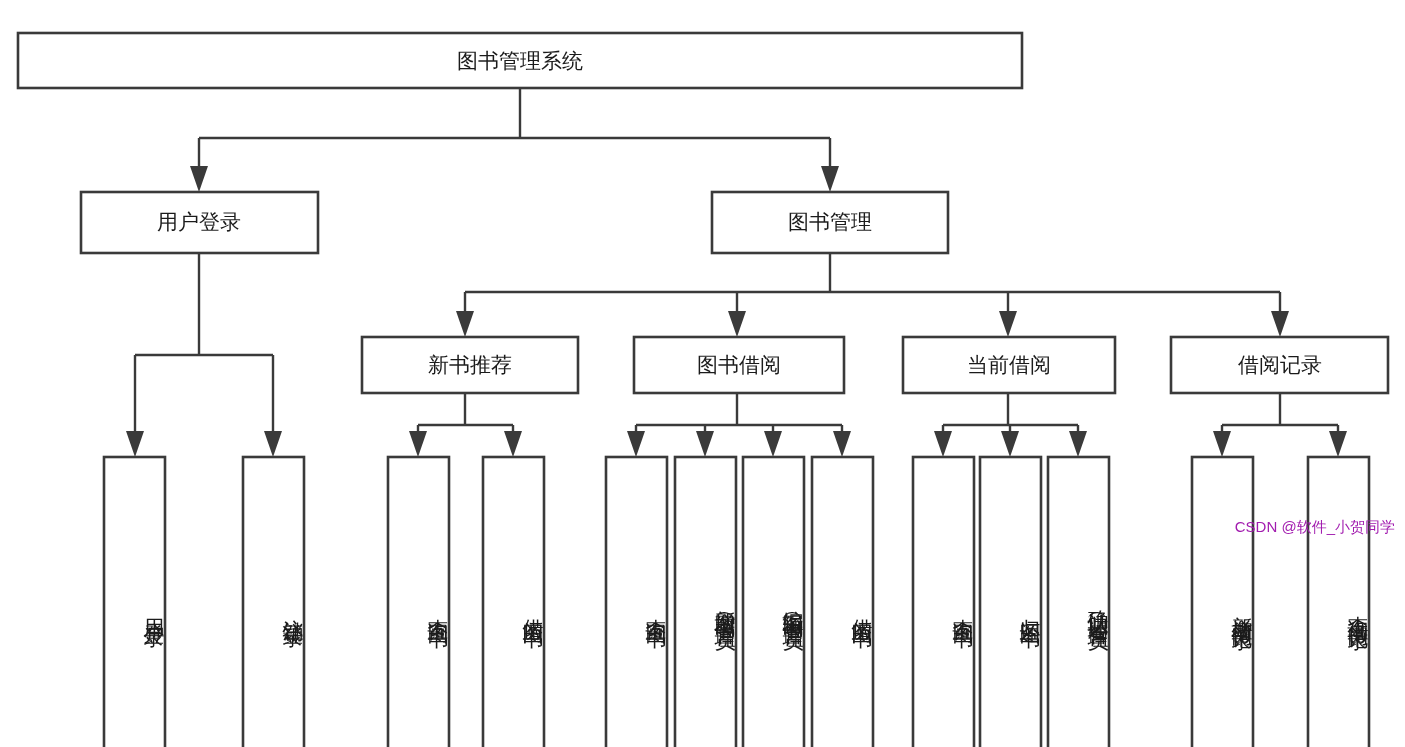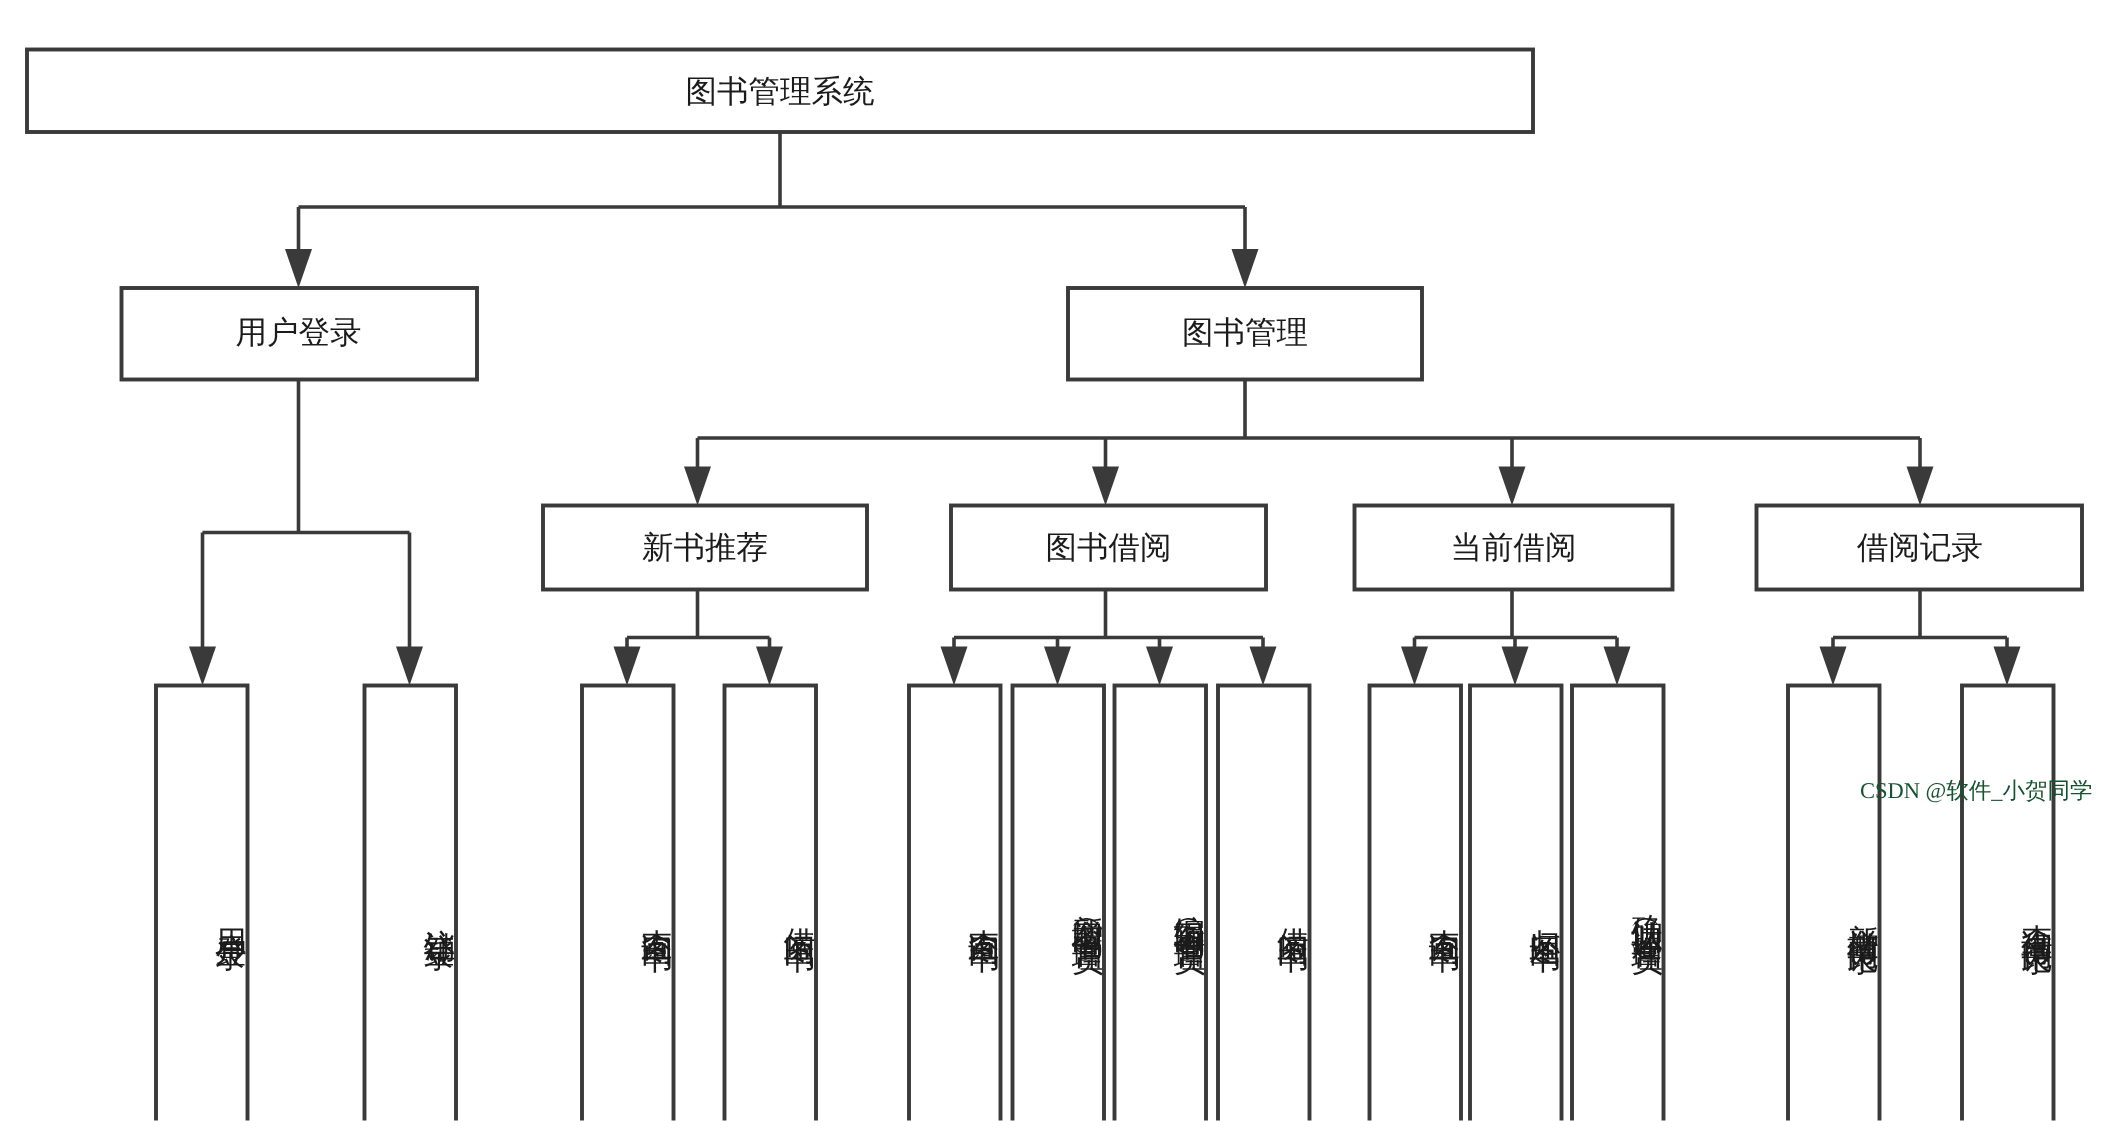--- a/index.html
+++ b/index.html
@@ -51,23 +51,23 @@
     font-family: "DejaVu Sans", "Liberation Sans", sans-serif;
     font-size: 21px;
     fill: #1b1b1b;
     text-anchor: middle;
     dominant-baseline: middle;
   }
   .watermark {
     position: absolute;
     right: 10px;
     bottom: 6px;
-    font-family: Liberation Serif, serif;
+    font-family: Liberation Sans, sans-serif;
     font-size: 15px;
-    color: #14532d;
+    color: #a21caf;
     white-space: nowrap;
     user-select: none;
   }
   .vlabel-wrap {
     position: absolute;
     display: flex;
     align-items: flex-start;
     justify-content: center;
     writing-mode: vertical-rl;
     text-orientation: upright;

